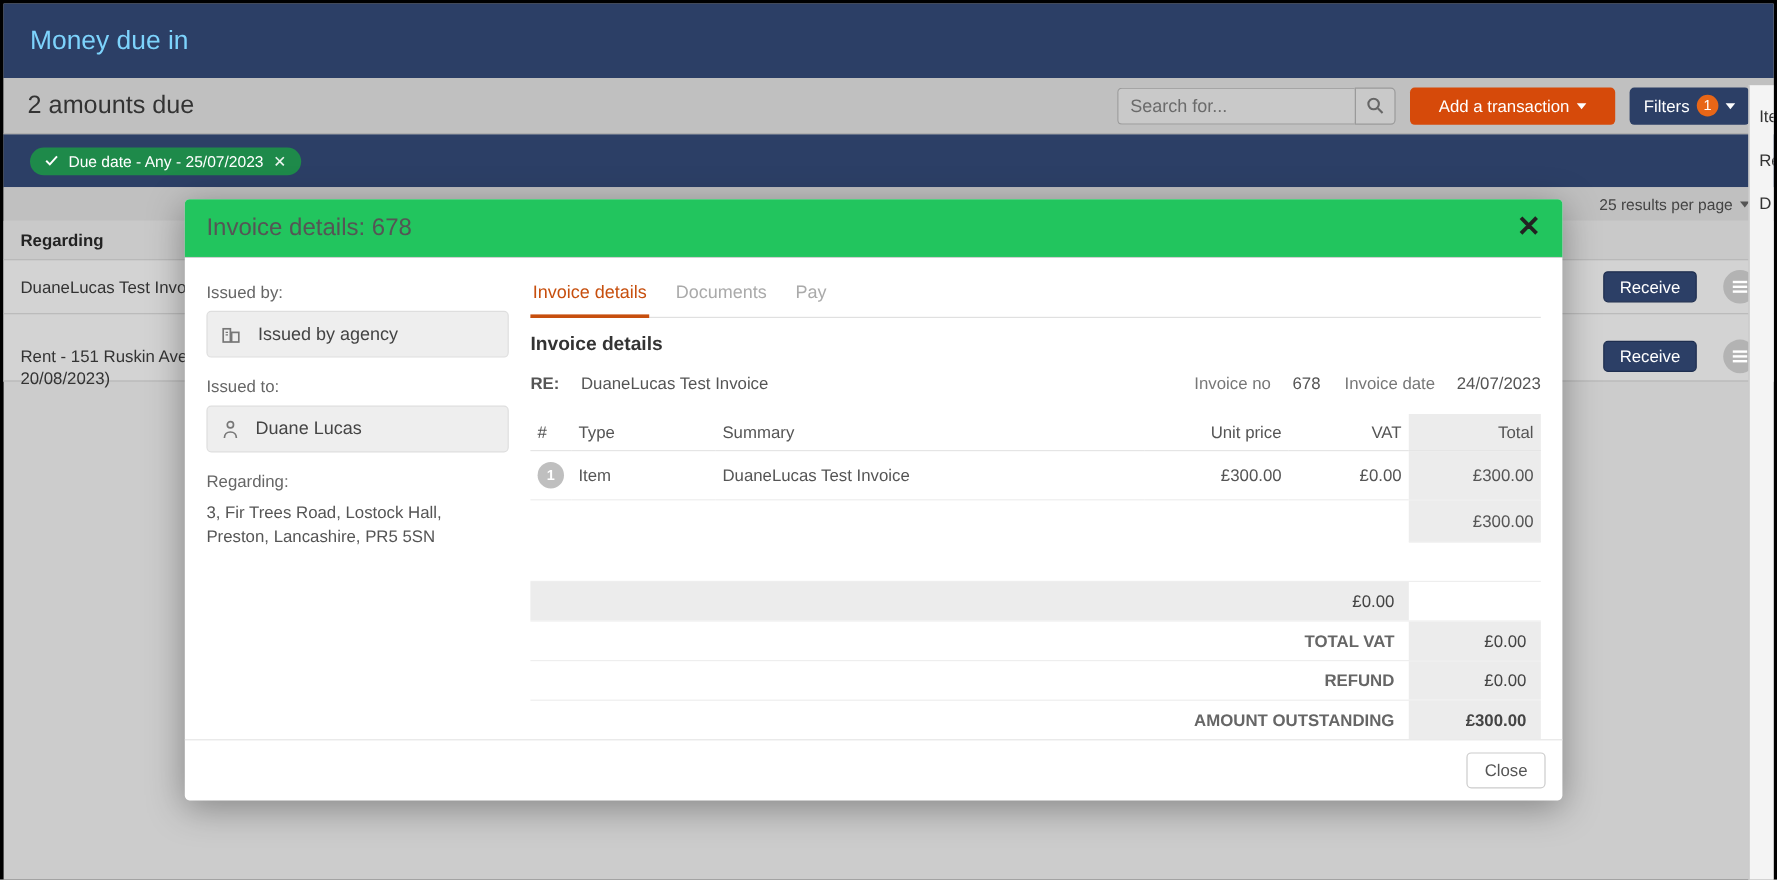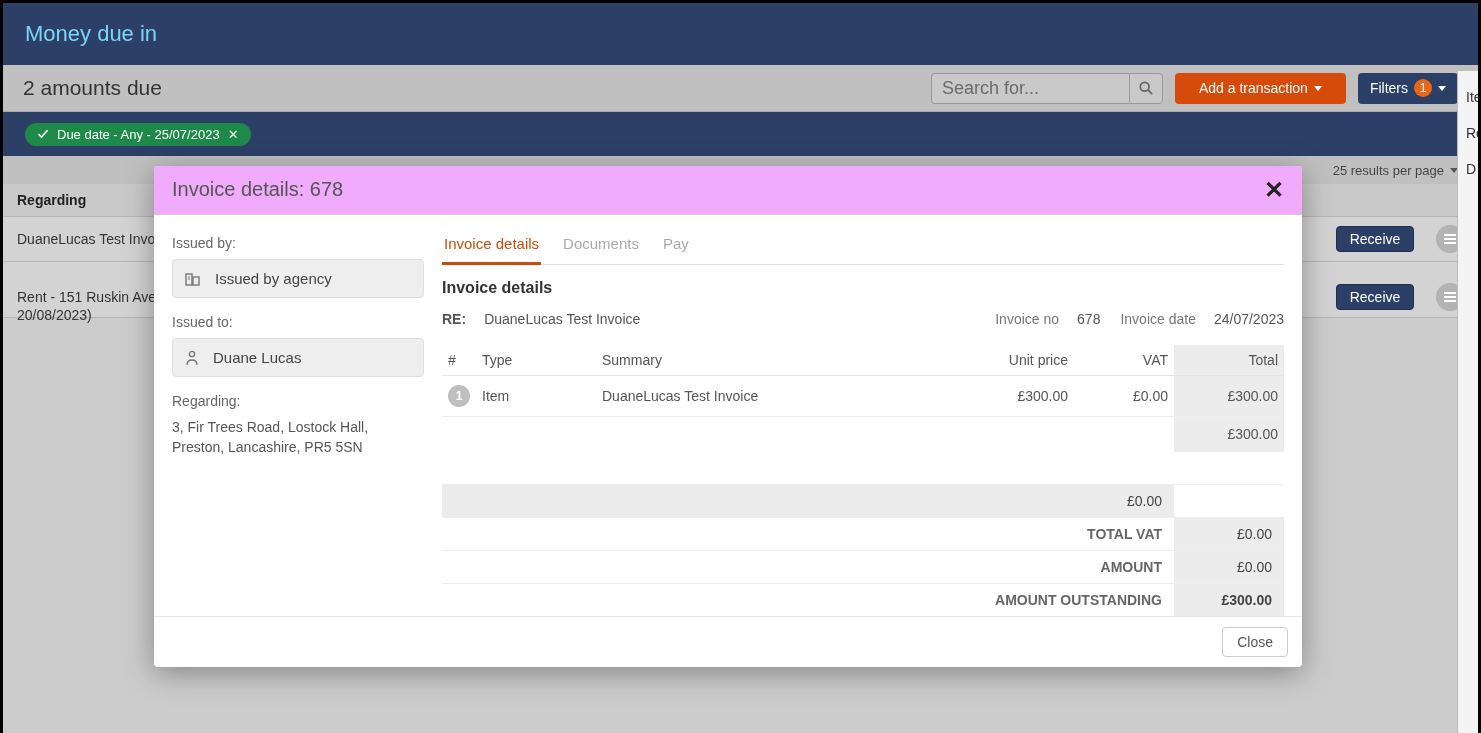--- a/index.html
+++ b/index.html
@@ -48,21 +48,21 @@
     margin-right: 12px;
   }
   .search-input {
     width: 198px;
     height: 31px;
     padding: 4px 10px;
     border: 1px solid #9a9a9a;
     border-right: none;
     border-radius: 4px 0 0 4px;
     background: #c9c9c9;
-    font-size: 18px;
+    font-size: 15px;
     color: #555;
   }
   .search-input::placeholder { color: #6b6b6b; }
   .search-btn {
     width: 34px;
     height: 31px;
     border: 1px solid #9a9a9a;
     border-radius: 0 4px 4px 0;
     background: #c9c9c9;
     display: flex;
@@ -196,25 +196,25 @@
     left:151px;
     width:1148px;
     height:501px;
     background:#fff;
     border-radius:4px;
     box-shadow:0 6px 30px rgba(0,0,0,.35);
     display:flex;
     flex-direction:column;
   }
   .modal-header {
-    background:#f0abfc;
+    background:#22c55e;
     border-bottom:1px solid #d0d0d0;
     padding:12px 18px;
     display:flex;
-    align-items:flex-start;
+    align-items:center;
     justify-content:space-between;
     border-radius:4px 4px 0 0;
   }
   .modal-title { font-size:20px; color:#555; font-weight:400; }
   .modal-close { font-size:24px; font-weight:700; cursor:pointer; color:#222; line-height:1; }
   .modal-body {
     flex:1;
     display:flex;
     padding:16px 18px 0 18px;
     overflow:hidden;
@@ -508,21 +508,21 @@
 
         <div class="totals">
           <div class="total-line">
             <div class="val">£0.00</div>
           </div>
           <div class="total-line">
             <div class="lbl">TOTAL VAT</div>
             <div class="val">£0.00</div>
           </div>
           <div class="total-line">
-            <div class="lbl">AMOUNT</div>
+            <div class="lbl">REFUND</div>
             <div class="val">£0.00</div>
           </div>
           <div class="total-line">
             <div class="lbl">AMOUNT OUTSTANDING</div>
             <div class="val" style="font-weight:600;">£300.00</div>
           </div>
         </div>
       </div>
     </div>
 

